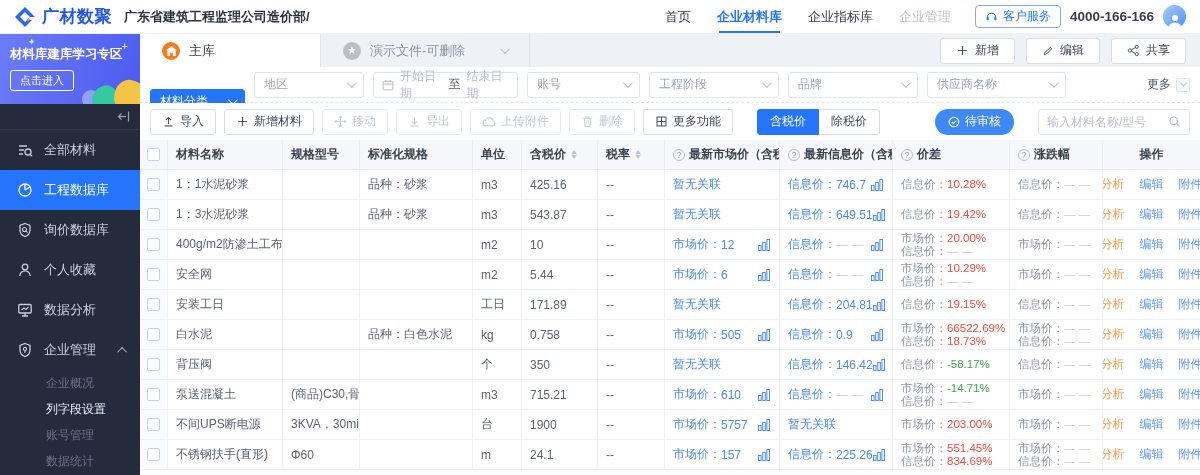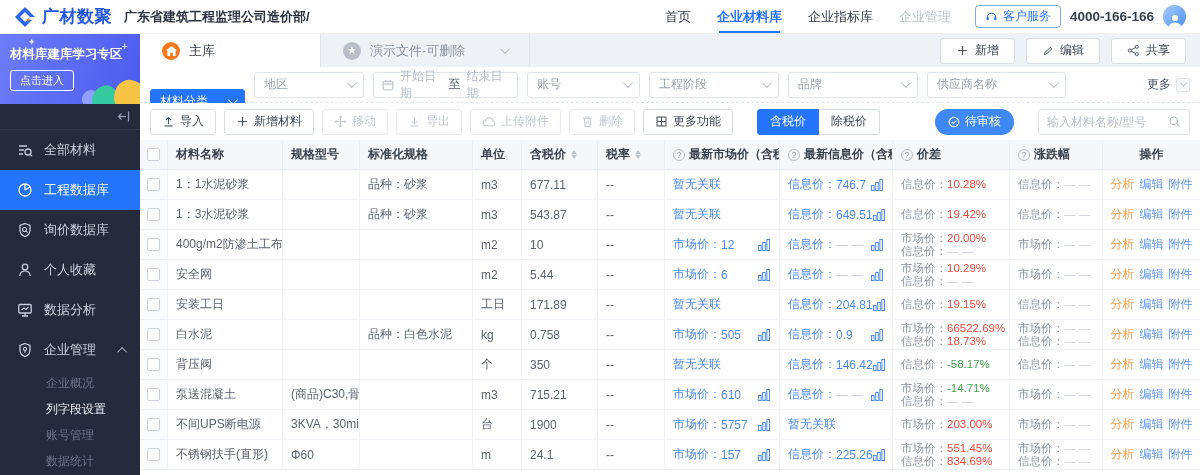--- a/index.html
+++ b/index.html
@@ -96,21 +96,21 @@
   .sort .d{border-top:4px solid #c0c6d0;}
   .lnk{color:#4a8cf5;cursor:pointer;}
   .plbl,.pval{color:#4a8cf5;}
   .pval.dim{color:#c6ccd6;}
   .chart-ico{margin-left:auto;cursor:pointer;display:flex;}
   .lines{display:flex;flex-direction:column;justify-content:center;line-height:13px;font-size:11.5px;}
   .llbl{color:#8a94a4;}
   .lval.up{color:#f5483b;}
   .lval.down{color:#3fa548;}
   .lval.dim{color:#c6ccd6;}
-  .td.ops{justify-content:center;gap:5px;align-items:center;}
+  .td.ops{justify-content:center;gap:15px;align-items:center;}
   .op{cursor:pointer;}
   .op.analyze{color:#ff9a43;}
   .op.edit,.op.attach{color:#5d96f5;}
 </style>
 </head>
 <body>
 
 <div class="app">
 
   <div class="topbar">
@@ -472,21 +472,21 @@
           </div>
         <div id="tbody">
             <div class="tr">
               <div class="td cbc">
                 <span class="cb"></span>
               </div>
               <div class="td">1：1水泥砂浆</div>
               <div class="td"></div>
               <div class="td">品种：砂浆</div>
               <div class="td">m3</div>
-              <div class="td">677.11</div>
+              <div class="td">425.16</div>
               <div class="td">--</div>
               <div class="td">
                 <span class="lnk">暂无关联</span>
               </div>
               <div class="td">
                 <span class="plbl">信息价：</span>
                 <span class="pval">746.7</span>
                 <span class="chart-ico">
                   <svg width="13" height="12" viewBox="0 0 13 12">
                     <rect x="0.5" y="6.5" width="2.6" height="5" fill="none" stroke="#4a8cf5"></rect>

